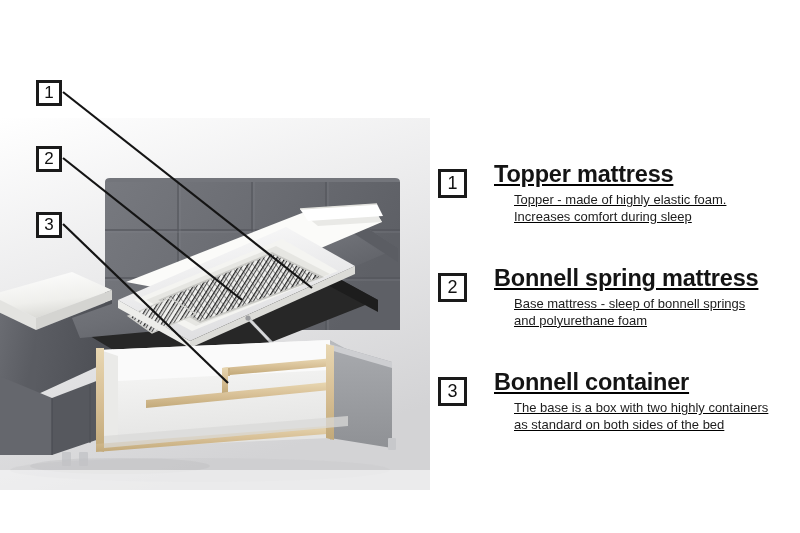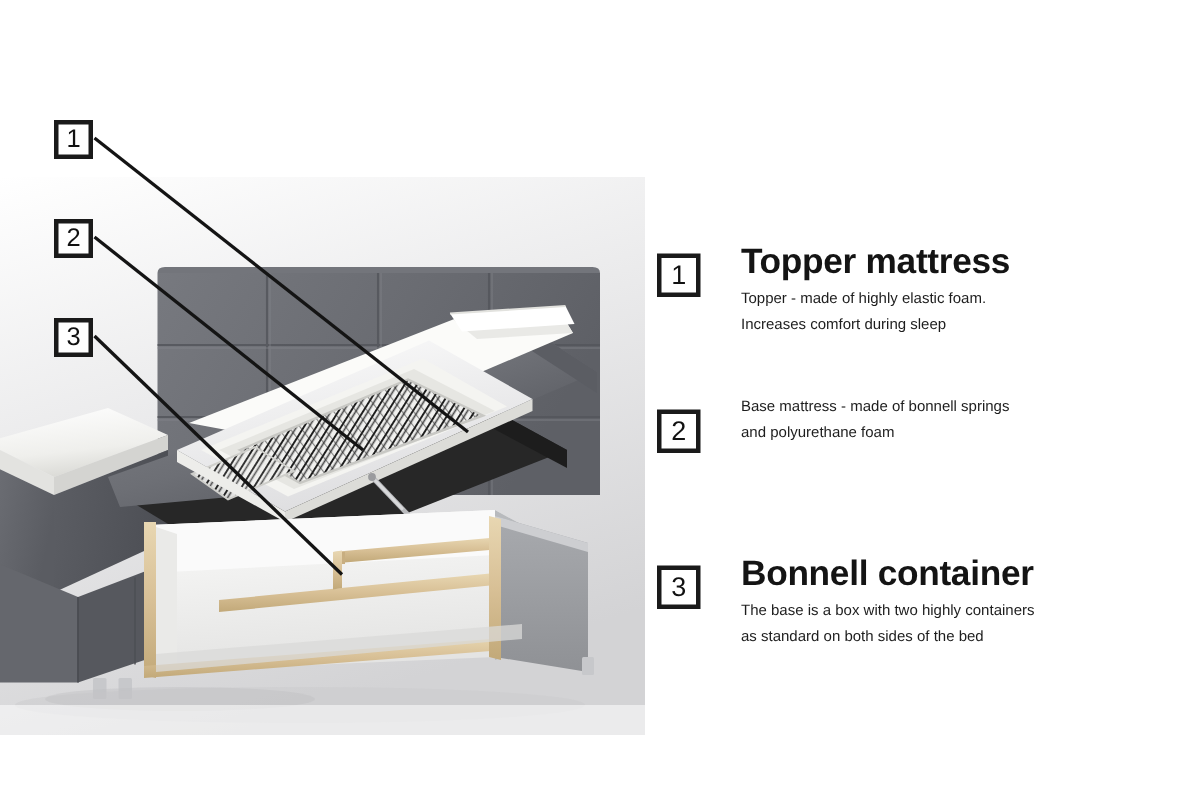--- a/index.html
+++ b/index.html
@@ -88,34 +88,36 @@
     background: #ffffff;
     box-sizing: border-box;
     font-size: 18px;
     line-height: 23px;
     text-align: center;
     color: #111111;
     font-weight: 400;
   }
   .legend-body {
     margin-left: 56px;
+    text-decoration: underline;
   }
   .legend-title {
     font-size: 23.5px;
     font-weight: bold;
     color: #141414;
     letter-spacing: -0.2px;
     line-height: 28px;
     margin-bottom: 4px;
   }
   .legend-desc {
-    font-size: 10px;
+    font-size: 13px;
     color: #1d1d1d;
     line-height: 16.5px;
     white-space: pre-line;
+    margin-left: 20px;
   }
 </style>
 </head>
 <body>
 
 <div id="page">
 
   <div id="illustration">
 
     <svg id="bed-photo" viewBox="0 0 430 490">
@@ -328,21 +330,22 @@
       <div class="legend-body">
         <div class="legend-title">Topper mattress</div>
         <div class="legend-desc">Topper - made of highly elastic foam.
 Increases comfort during sleep</div>
       </div>
     </div>
 
     <div class="legend-item">
       <div class="legend-num">2</div>
       <div class="legend-body">
-        <div class="legend-desc">Base mattress - made of bonnell springs
+        <div class="legend-title">Bonnell spring mattress</div>
+        <div class="legend-desc">Base mattress - sleep of bonnell springs
 and polyurethane foam</div>
       </div>
     </div>
 
     <div class="legend-item">
       <div class="legend-num">3</div>
       <div class="legend-body">
         <div class="legend-title">Bonnell container</div>
         <div class="legend-desc">The base is a box with two highly containers
 as standard on both sides of the bed</div>

